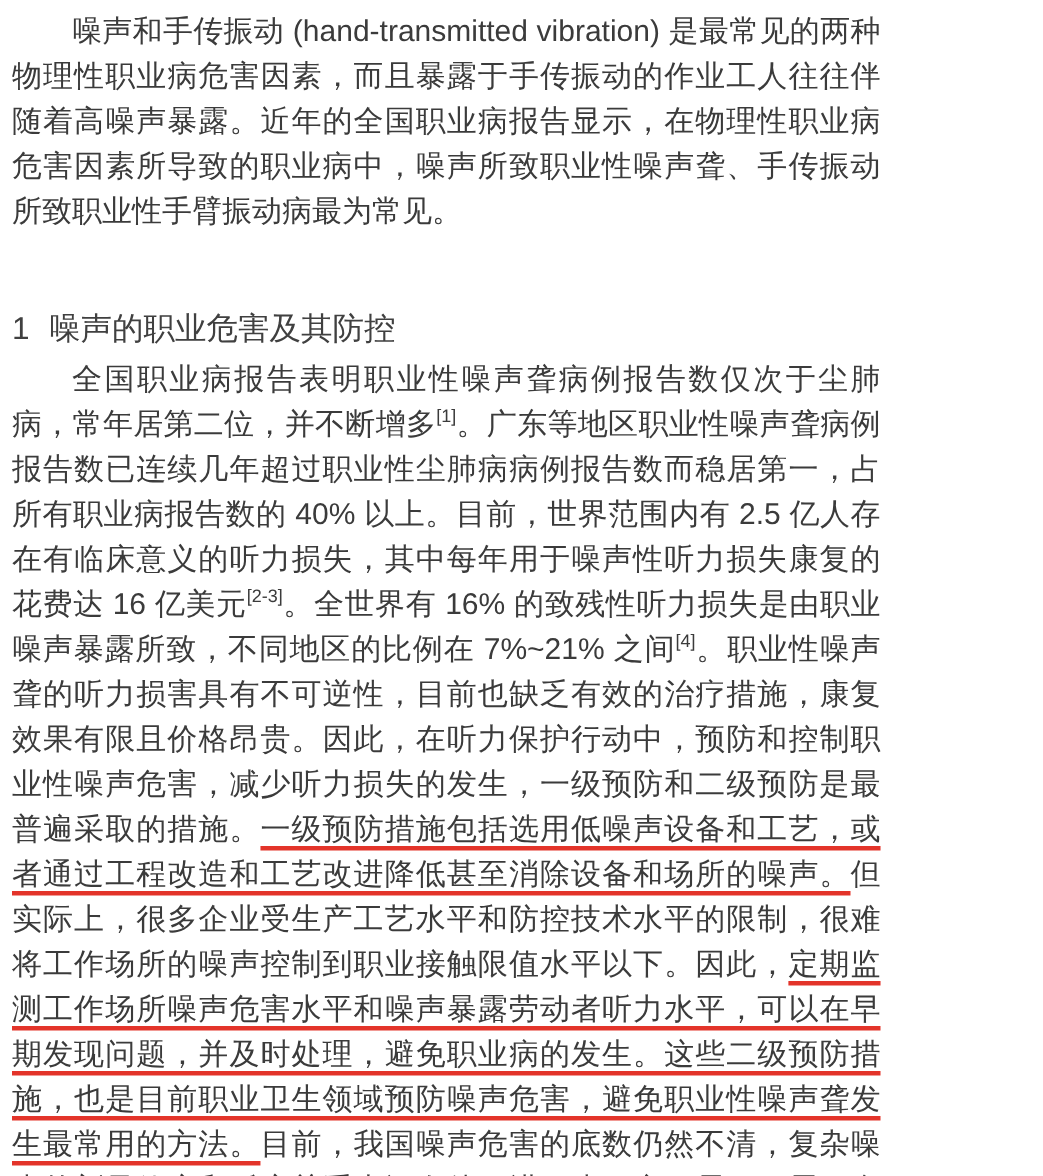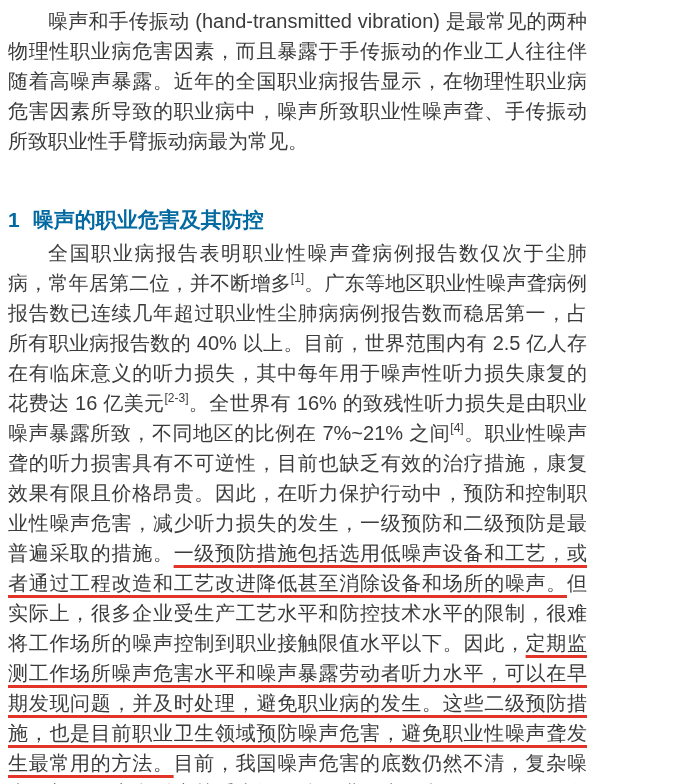--- a/index.html
+++ b/index.html
@@ -22,22 +22,22 @@
     font-size: 20px;
     line-height: 30px;
     text-align: justify;
   }
   .para {
     margin: 0;
     text-indent: 2em;
   }
   .section-heading {
     margin: 50px 0 4px 0;
-    color: #0369a1;
-    font-weight: bold;
+    color: #404040;
+    font-weight: normal;
     font-size: 21px;
     line-height: 28px;
     text-align: left;
   }
   .section-heading .num {
     display: inline-block;
     margin-right: 13px;
   }
   sup.ref {
     font-size: 12px;

